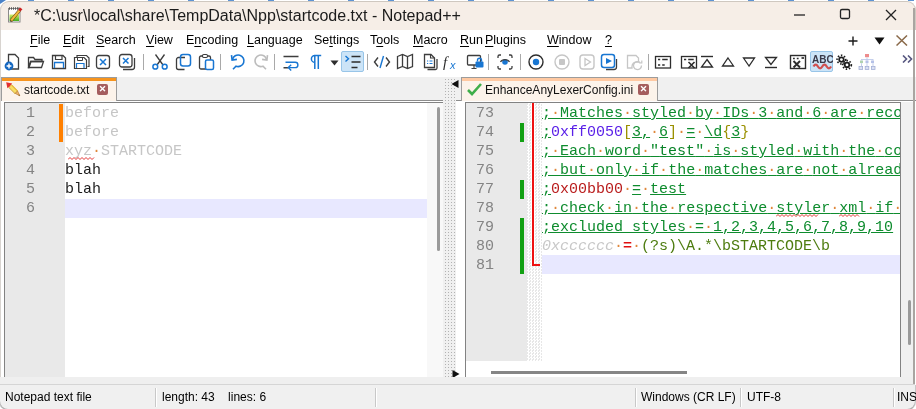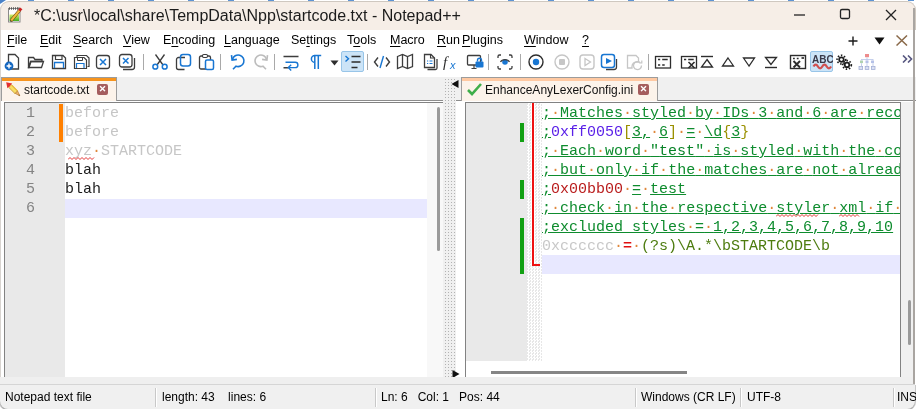--- a/index.html
+++ b/index.html
@@ -8,21 +8,21 @@
   .abs { position:absolute; }
   
   #titlebar { left:0; top:1px; width:916px; height:29px; background:#f6eee7; border:1px solid #cfc8c0; border-bottom:none; border-radius:9px 9px 0 0; }
   #topdashes { left:0; top:0; width:916px; height:1px;
     background-image: linear-gradient(90deg, #5d94d4 0 6px, transparent 6px 100%);
     background-size: 40px 1px; background-position: 28px 0; background-repeat: repeat-x; }
   #title-text { left:34px; top:7px; font-size:16px; color:#1b1b1b; white-space:pre; }
   .winbtn { top:0; width:44px; height:30px; color:#222; }
   
   #menubar { left:0; top:30px; width:916px; height:20px; background:#ffffff; }
-  .mi { top:3px; font-size:12.5px; color:#000; white-space:pre; }
+  .mi { top:3px; font-size:12.5px; color:#000; white-space:pre;margin-left:23px; }
   .mi u { text-underline-offset:2px; }
   
   #toolbar { left:0; top:50px; width:916px; height:24px; background:#ffffff; }
   .tbi { top:3px; width:18px; height:18px; }
   .tbsep { top:4px; width:1px; height:16px; background:#a9a9a9; }
   .tbhl { background:#cce4f7; border:1px solid #98c5e8; border-radius:2px; }
   .tabbg { top:3px; height:24px; background:#f0f0f0; border-bottom:1px solid #8c8c8c; }
   .tab { top:3px; height:24px; background:#fcf3ea; border:1px solid #9c9c9c; border-bottom:none; }
   .tabtop { left:0; top:0; width:100%; height:3px; }
   .tabtxt { top:6px; font-size:12px; color:#111; white-space:pre; }
@@ -338,29 +338,38 @@
       <path d="M0 2.5 l2 -2 2 2 2 -2 2 2 2 -2 2 2 2 -2 2 2 2 -2 2 2 2 -2 2 2 2 -2" stroke="#e02020" stroke-width="0.9" fill="none"></path>
     </svg>
 
   <div class="abs" style="left:422px;top:0;width:16px;height:274px;background:#f8f8f8"></div>
   <div class="abs" style="left:432px;top:4px;width:3px;height:144px;background:#9a9a9a;border-radius:2px"></div>
 </div>
 
 <div class="abs pane" style="left:465px;top:102px;width:436px;height:276px">
   <div class="abs margin" style="left:0;top:0;width:61px;height:258px"></div>
   <div class="abs" style="left:61px;top:0;width:15px;height:258px;background:repeating-conic-gradient(#ffffff 0% 25%, #e7e7e7 0% 50%);background-size:3px 3px"></div>
+  <div class="abs lnum" style="left:0;top:1px;width:28px">73
+74
+75
+76
+77
+78
+79
+80
+81</div>
   <div class="abs curline" style="left:76px;top:152px;width:358px;height:19px"></div>
   <div class="abs code" style="left:76px;top:1px;width:358px;overflow:hidden" id="rightcode"><span class="grn">;<span class="dot">·</span>Matches<span class="dot">·</span>styled<span class="dot">·</span>by<span class="dot">·</span>IDs<span class="dot">·</span>3<span class="dot">·</span>and<span class="dot">·</span>6<span class="dot">·</span>are<span class="dot">·</span>reco</span>
 <span class="grn">;</span><span style="color:#5a20e8">0xff0050</span><span style="color:#9a9000">[</span><span class="grn">3,</span><span class="dot">·</span><span class="grn">6</span><span style="color:#9a9000">]</span><span class="dot">·</span><span class="grn">=</span><span class="dot">·</span><span class="grn">\d</span><span style="color:#9a9000">{</span><span class="grn">3</span><span style="color:#9a9000">}</span>
 <span class="grn">;<span class="dot">·</span>Each<span class="dot">·</span>word<span class="dot">·</span>"<span style="color:#078227">test</span>"<span class="dot">·</span>is<span class="dot">·</span>styled<span class="dot">·</span>with<span class="dot">·</span>the<span class="dot">·</span>co</span>
 <span class="grn">;<span class="dot">·</span>but<span class="dot">·</span>only<span class="dot">·</span>if<span class="dot">·</span>the<span class="dot">·</span>matches<span class="dot">·</span>are<span class="dot">·</span>not<span class="dot">·</span>alread</span>
 <span class="grn">;</span><span style="color:#b91c1c">0x00bb00</span><span class="dot">·</span><span class="grn">=</span><span class="dot">·</span><span class="grn">test</span>
 <span class="grn">;<span class="dot">·</span>check<span class="dot">·</span>in<span class="dot">·</span>the<span class="dot">·</span>respective<span class="dot">·</span>styler<span class="dot">·</span>xml<span class="dot">·</span>if<span class="dot">·</span></span>
 <span class="grn">;excluded_styles<span class="dot">·</span>=<span class="dot">·</span>1,2,3,4,5,6,7,8,9,10</span>
-<span style="color:#c8c8c8;">0xcccccc</span><span class="dot">·</span><span style="color:#e01010;font-weight:bold">=</span><span class="dot">·</span><span style="color:#4d7c0f">(?s)\A.*\bSTARTCODE\b</span></div>
+<span style="color:#c8c8c8;font-style:italic">0xcccccc</span><span class="dot">·</span><span style="color:#e01010;font-weight:bold">=</span><span class="dot">·</span><span style="color:#4d7c0f">(?s)\A.*\bSTARTCODE\b</span></div>
   <svg class="abs sq" style="left:310px;top:111px" width="54" height="3">
       <path d="M0 2.5 l2 -2 2 2 2 -2 2 2 2 -2 2 2 2 -2 2 2 2 -2 2 2 2 -2 2 2 2 -2 2 2 2 -2 2 2 2 -2 2 2 2 -2 2 2 2 -2" stroke="#e02020" stroke-width="0.9" fill="none"></path>
     </svg>
   <svg class="abs sq" style="left:373px;top:111px" width="27" height="3">
       <path d="M0 2.5 l2 -2 2 2 2 -2 2 2 2 -2 2 2 2 -2 2 2 2 -2 2 2" stroke="#e02020" stroke-width="0.9" fill="none"></path>
     </svg>
 
   <div class="abs" style="left:54px;top:20px;width:4px;height:19px;background:#11a012"></div>
   <div class="abs" style="left:54px;top:77px;width:4px;height:19px;background:#11a012"></div>
   <div class="abs" style="left:54px;top:115px;width:4px;height:56px;background:#11a012"></div>
@@ -385,20 +394,19 @@
       <circle cx="6" cy="10" r="1"></circle>
       <circle cx="10" cy="10" r="1"></circle>
     </g>
   </svg>
 
 <div class="abs" id="statusbar">
 <span class="abs st" style="left:5px">Notepad text file</span>
 <div class="abs stsep" style="left:155px"></div>
 <span class="abs st" style="left:162px">length: 43&nbsp;&nbsp;&nbsp;&nbsp;lines: 6</span>
 <div class="abs stsep" style="left:375px"></div>
-<span class="abs st" style="left:381px">Ln: 6&nbsp;&nbsp;&nbsp;Col: 1&nbsp;&nbsp;&nbsp;Pos: 44</span>
 <div class="abs stsep" style="left:635px"></div>
 <span class="abs st" style="left:641px">Windows (CR LF)</span>
 <div class="abs stsep" style="left:740px"></div>
 <span class="abs st" style="left:747px">UTF-8</span>
 <div class="abs stsep" style="left:893px"></div>
 <span class="abs st" style="left:897px">INS</span>
 </div>
 
 </body></html>

